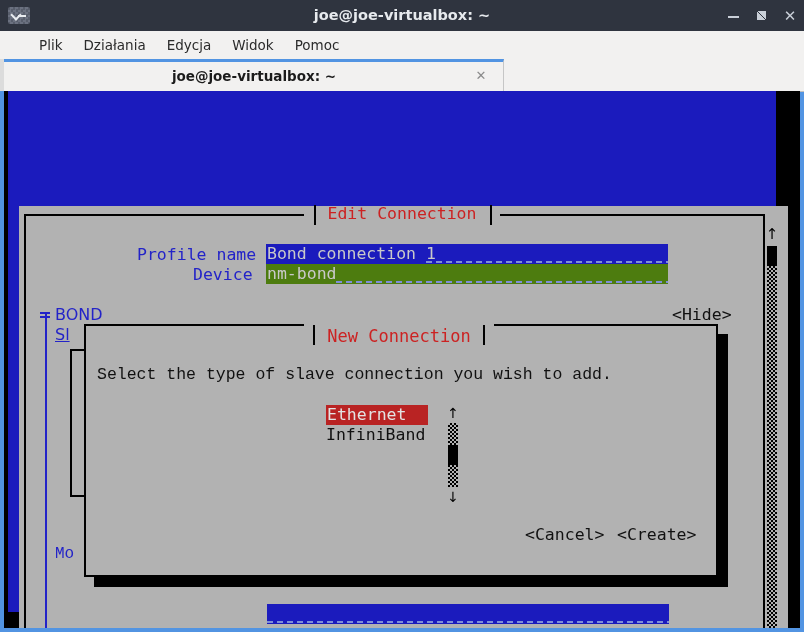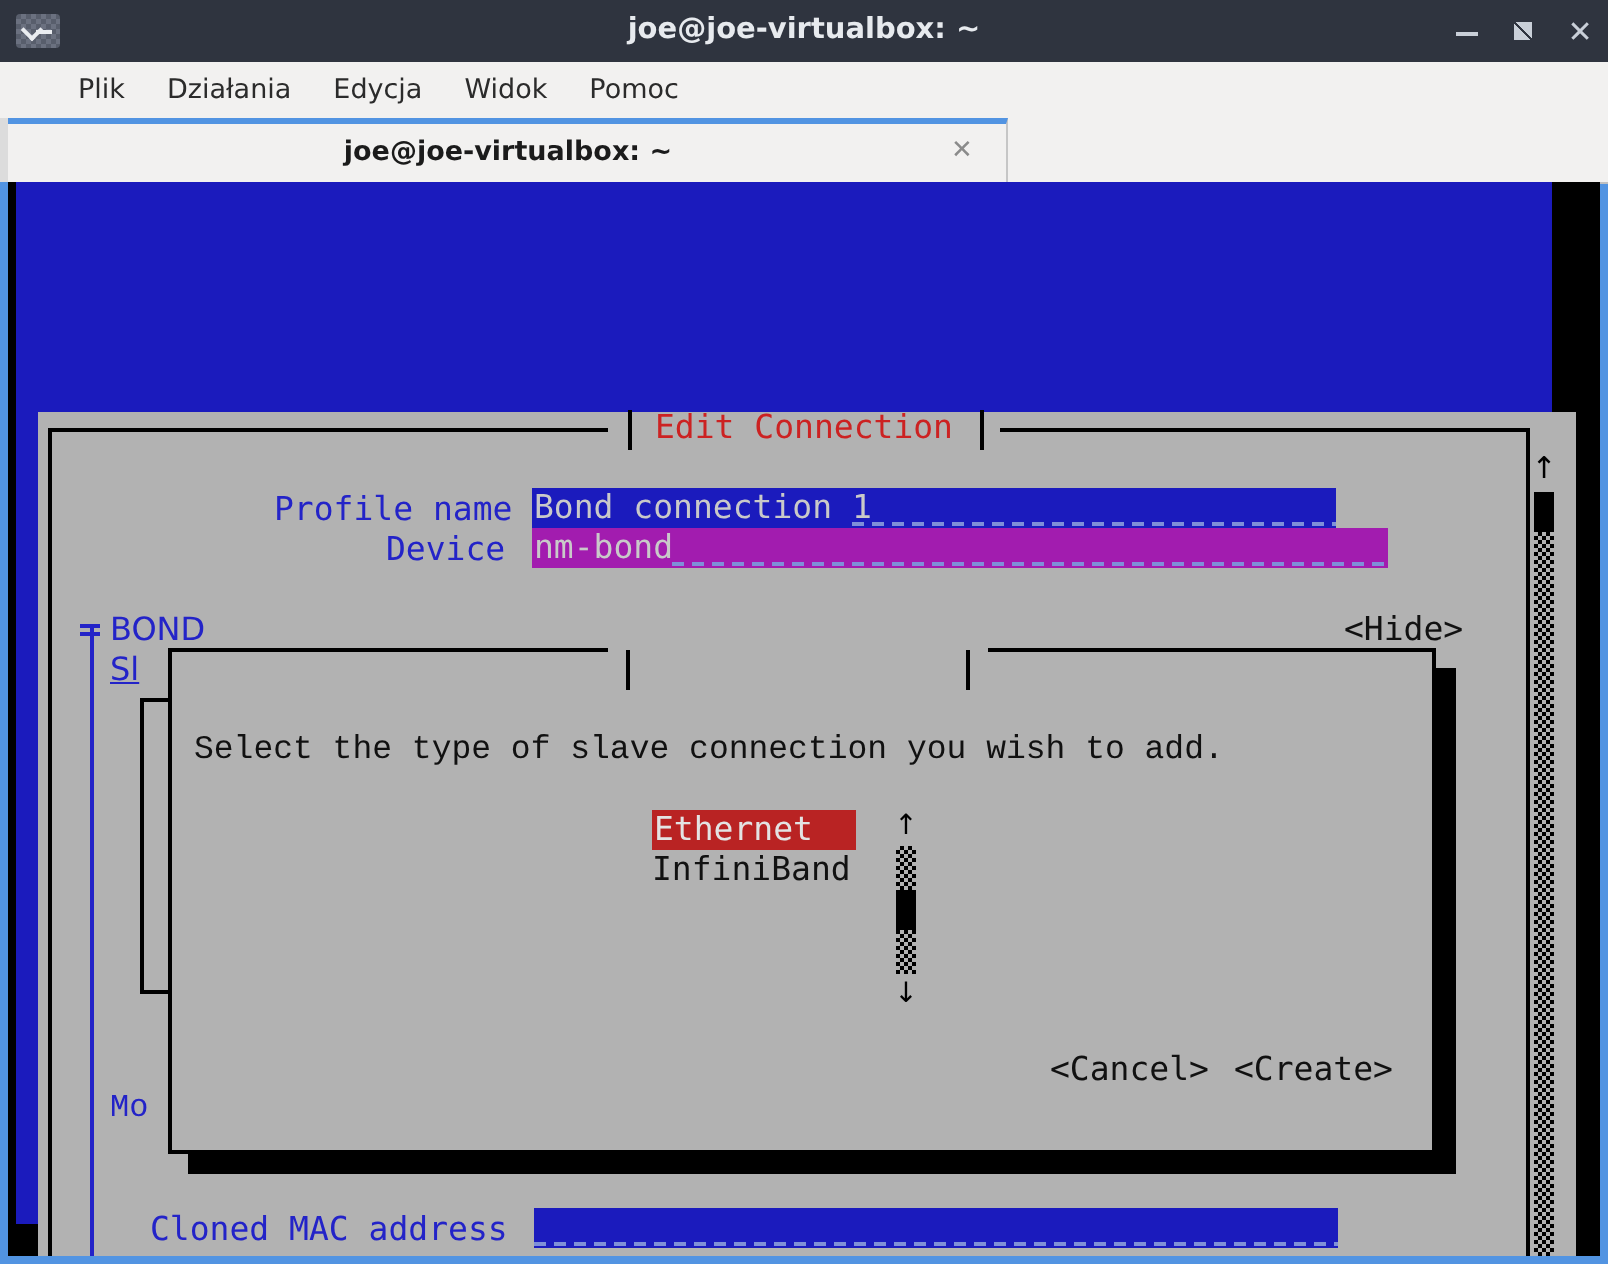--- a/index.html
+++ b/index.html
@@ -139,21 +139,21 @@
 
   
   .row-profile{position:absolute;left:133px;top:154px;}
   .row-device{position:absolute;left:189px;top:174px;}
   .fld-profile{
     position:absolute;left:262px;top:153px;width:402px;height:20px;
     background:#1b1bbd;color:#c9c9c9;
   }
   .fld-device{
     position:absolute;left:262px;top:173px;width:402px;height:20px;
-    background:#a21caf;color:#c9c9c9;padding-left:26px;
+    background:#4d7c0f;color:#c9c9c9;
   }
   .fld-txt{position:absolute;left:1px;top:0px;}
   .fld-underline{
     position:absolute;bottom:1px;left:0;height:2px;
     background:repeating-linear-gradient(to right,#7f8fd8 0 6px,transparent 6px 10px);
   }
 
   .hide-btn{
     position:absolute;left:668px;top:214px;color:#111;
   }
@@ -313,38 +313,38 @@
     <div class="mo-lbl">Mo</div>
 
     <div class="brk-v"></div>
     <div class="brk-t"></div>
     <div class="brk-b"></div>
 
     <div class="frag" style="left:714px;top:340px;height:22px;"></div>
     <div class="frag" style="left:714px;top:378px;height:22px;"></div>
     <div class="frag" style="left:714px;top:418px;height:22px;"></div>
 
-    <div class="cloned-lbl mono">Cloned MAC address</div>
     <div class="fld-cloned mono">
       <span class="fld-underline" style="left:0;right:0;"></span>
     </div>
 
     <div class="ob-scroll">
       <div class="ob-up">↑</div>
       <div class="ob-track"></div>
       <div class="ob-thumb"></div>
 
     </div>
 
     <div class="inner-shadow"></div>
     <div class="inner"></div>
     <div class="inner-frame"></div>
     <div class="inner-titlegap"></div>
     <div class="inner-tb-l"></div>
     <div class="inner-tb-r"></div>
+    <div class="inner-title mono">New Connection</div>
 
     <div class="inner-prompt mono">Select the type of slave connection you wish to add.</div>
 
     <div class="opt-sel mono">
       <span>Ethernet</span>
     </div>
     <div class="opt-2 mono">InfiniBand</div>
 
     <div class="in-scroll">
       <div class="in-up">↑</div>

